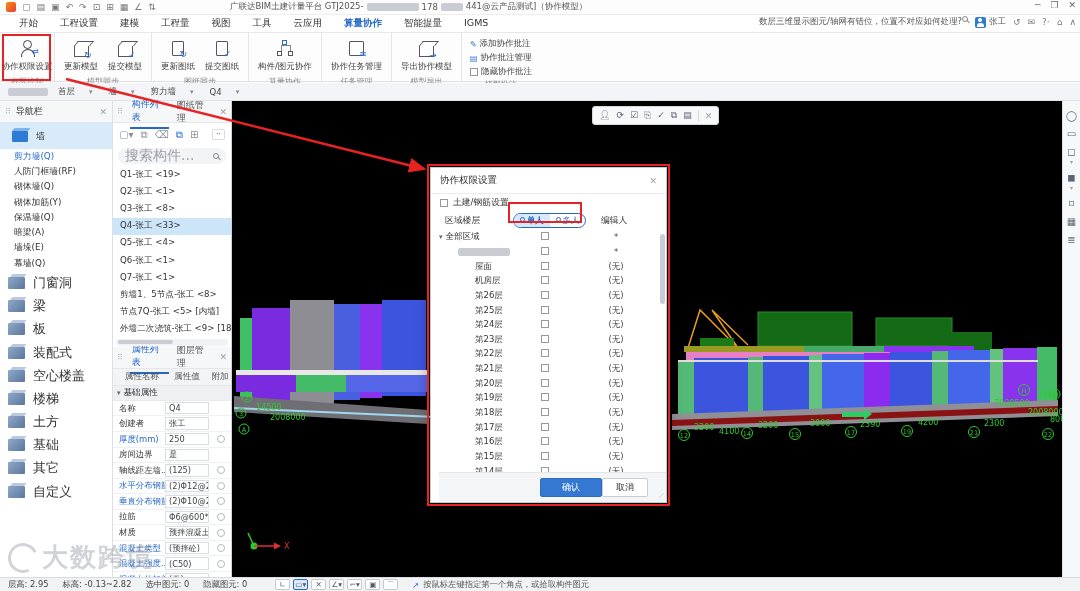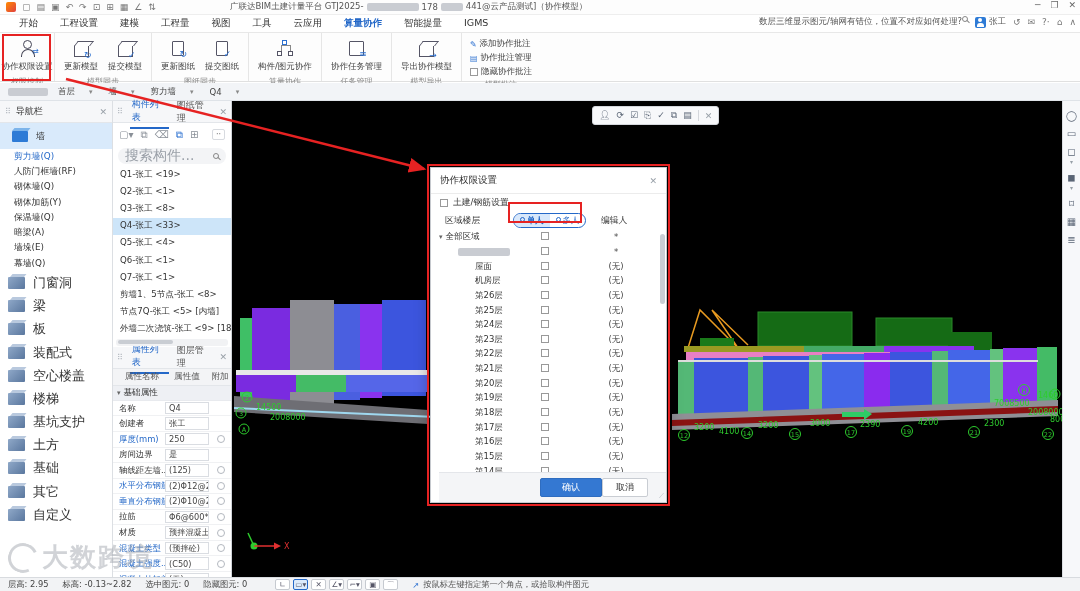--- a/index.html
+++ b/index.html
@@ -410,24 +410,20 @@
       <span class="cat-ico"></span>
       <span>装配式</span>
     </div>
       <div class="nav-iitem">
       <span class="cat-ico"></span>
       <span>空心楼盖</span>
     </div>
       <div class="nav-iitem">
       <span class="cat-ico"></span>
       <span>楼梯</span>
-    </div>
-      <div class="nav-iitem">
-      <span class="cat-ico"></span>
-      <span>基坑支护</span>
     </div>
       <div class="nav-iitem">
       <span class="cat-ico"></span>
       <span>土方</span>
     </div>
       <div class="nav-iitem">
       <span class="cat-ico"></span>
       <span>基础</span>
     </div>
       <div class="nav-iitem">

